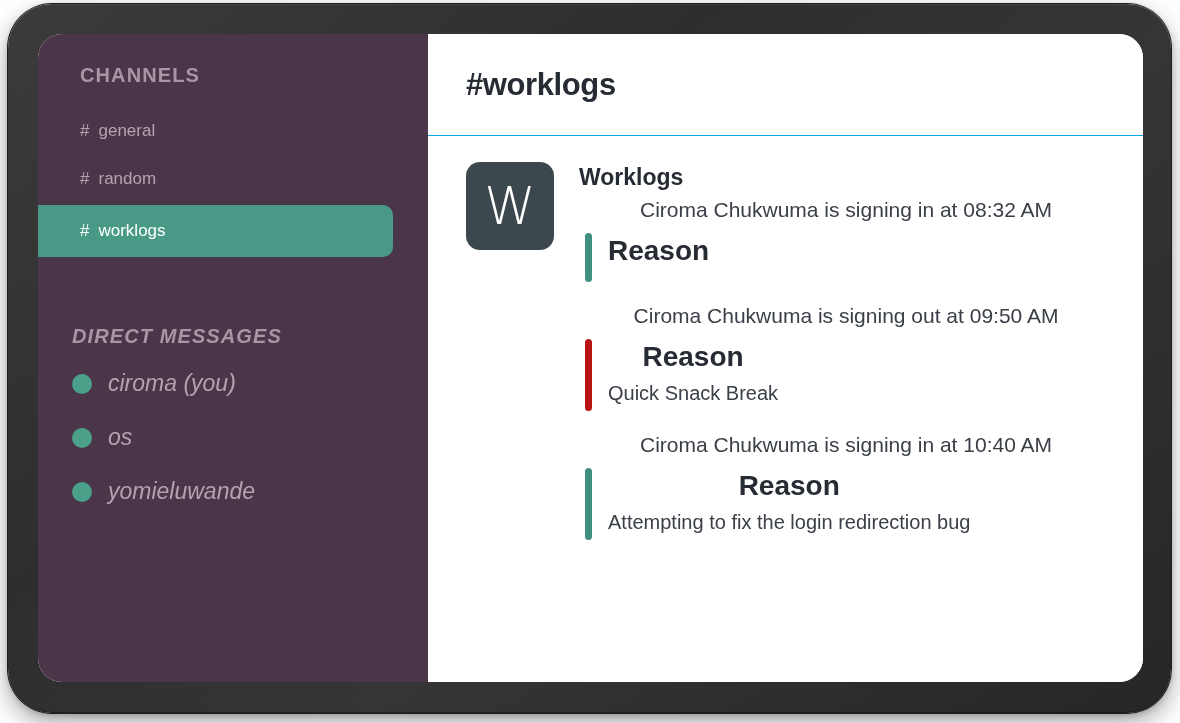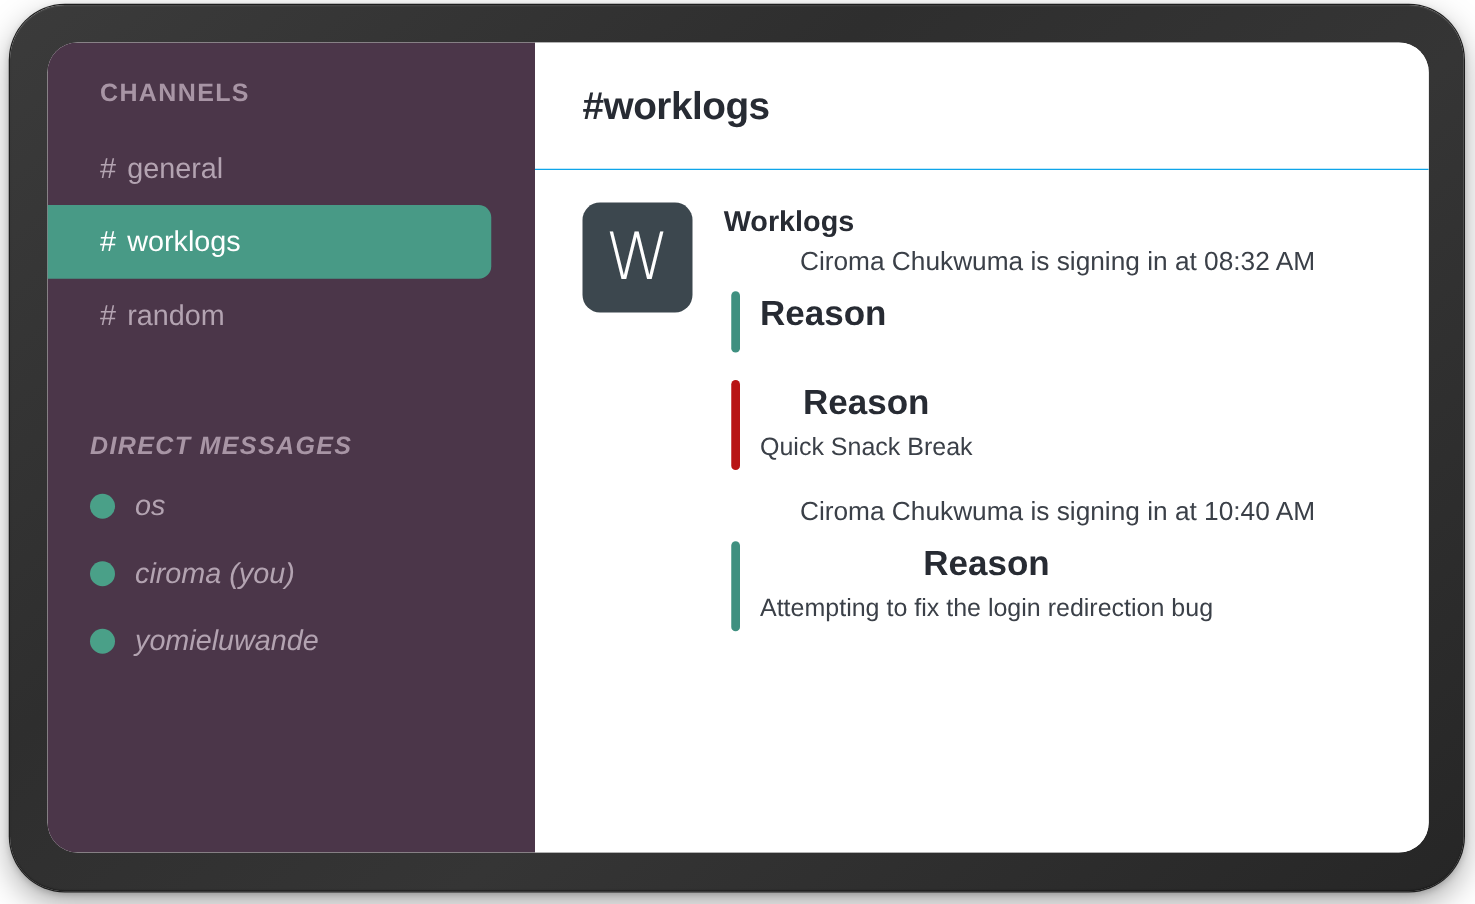--- a/index.html
+++ b/index.html
@@ -69,21 +69,21 @@
     font-weight: bold;
     letter-spacing: 1.1px;
     color: #a895a5;
     padding-left: 42px;
     text-transform: uppercase;
   }
   #channels-title { margin: 0 0 22px 0; }
   #dm-title { margin: 0 0 14px 0; padding-left: 34px; }
 
   .channel-item {
-    font-size: 23px;
+    font-size: 17px;
     color: #b3a3b1;
     padding: 12px 12px 12px 42px;
     margin-bottom: 4px;
     box-sizing: border-box;
   }
   .channel-item.active {
     background: #489a86;
     color: #ffffff;
     border-top-right-radius: 10px;
     border-bottom-right-radius: 10px;
@@ -226,35 +226,35 @@
 
 <div id="device-frame">
   <div id="screen">
 
     <div id="sidebar">
 
       <div id="channels-section">
         <div class="section-title" id="channels-title">CHANNELS</div>
         <div id="channel-list">
             <div class="channel-item"><span class="channel-hash">#</span><span>general</span></div>
+            <div class="channel-item"><span class="channel-hash">#</span><span>random</span></div>
             <div class="channel-item active"><span class="channel-hash">#</span><span>worklogs</span></div>
-            <div class="channel-item"><span class="channel-hash">#</span><span>random</span></div>
           </div>
       </div>
 
       <div id="dm-section">
         <div class="section-title" id="dm-title">DIRECT MESSAGES</div>
         <div id="dm-list">
             <div class="dm-item">
               <span class="dm-dot"></span>
-              <span>os</span>
+              <span>ciroma (you)</span>
             </div>
             <div class="dm-item">
               <span class="dm-dot"></span>
-              <span>ciroma (you)</span>
+              <span>os</span>
             </div>
             <div class="dm-item">
               <span class="dm-dot"></span>
               <span>yomieluwande</span>
             </div>
           </div>
       </div>
 
     </div>
 
@@ -275,20 +275,21 @@
                 <div class="log-entry">
                   <div class="log-text">Ciroma Chukwuma is signing in at 08:32 AM</div>
                   <div class="attachment">
                     <div class="attachment-bar" style="background: rgb(63, 144, 128);"></div>
                     <div class="attachment-body">
                       <div class="attachment-title">Reason</div>
                     </div>
                   </div>
                 </div>
                 <div class="log-entry">
+                  <div class="log-text">Ciroma Chukwuma is signing out at 09:50 AM</div>
                   <div class="attachment">
                     <div class="attachment-bar" style="background: rgb(184, 20, 20);"></div>
                     <div class="attachment-body">
                       <div class="attachment-title">Reason</div>
                       <div class="attachment-text">Quick Snack Break</div>
                     </div>
                   </div>
                 </div>
                 <div class="log-entry">
                   <div class="log-text">Ciroma Chukwuma is signing in at 10:40 AM</div>

